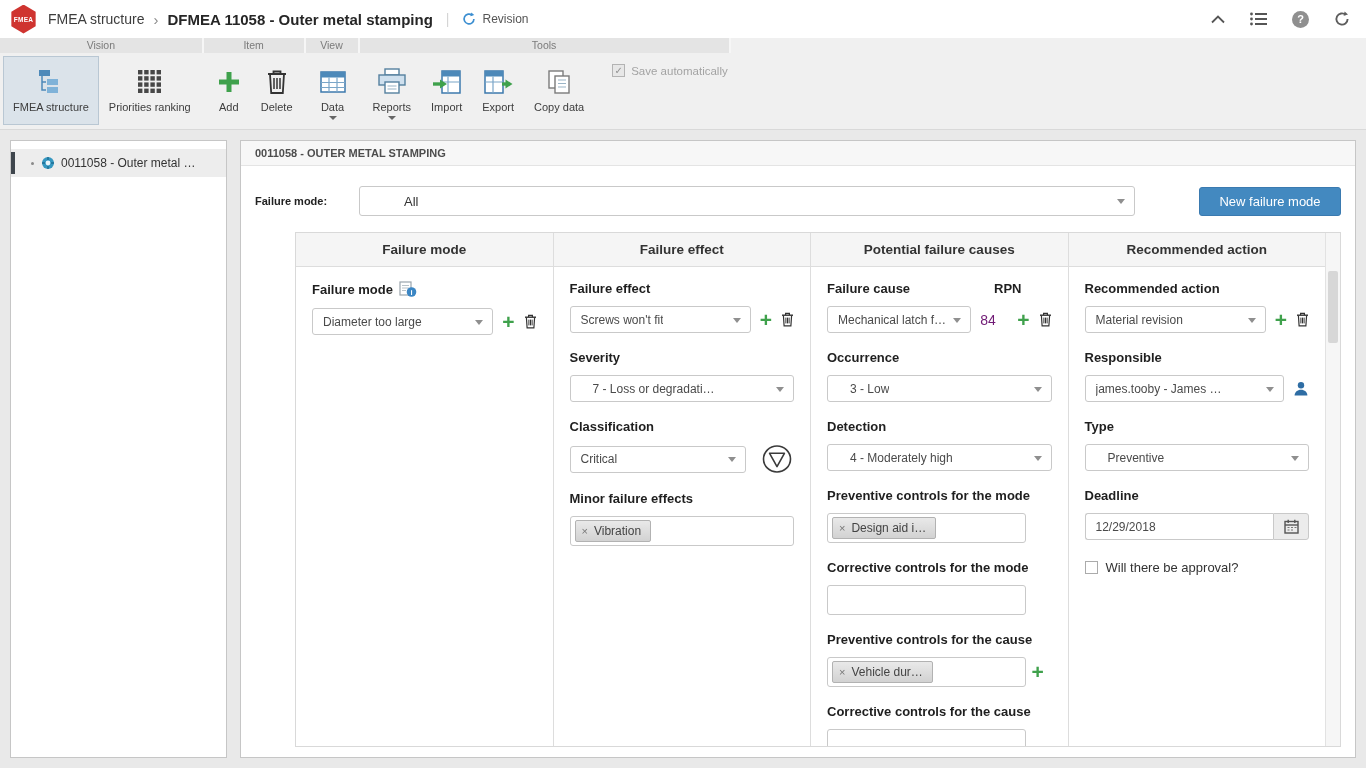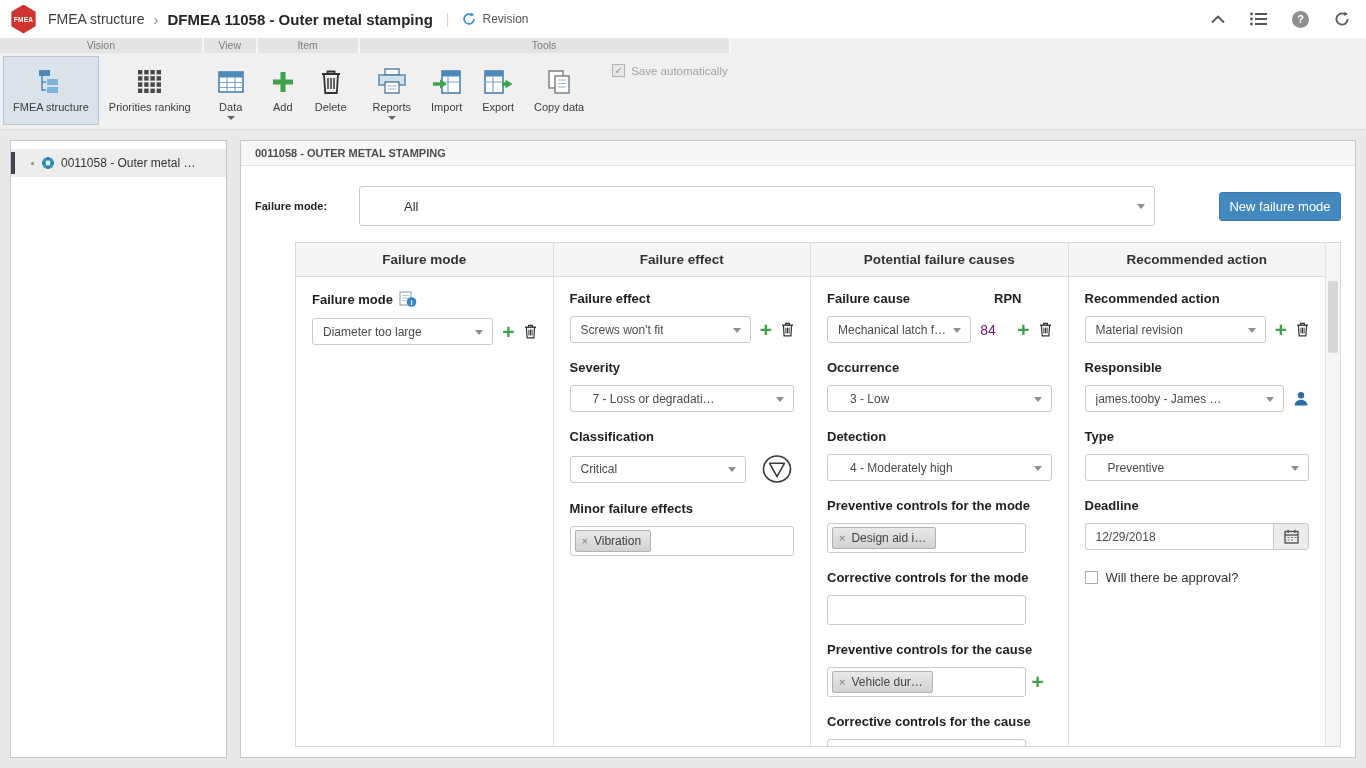--- a/index.html
+++ b/index.html
@@ -53,22 +53,22 @@
   .tree-dot { width:3px; height:3px; border-radius:50%; background:#8a8a8a; margin-right:7px; }
   .tree-label { font-size:12px; color:#333; margin-left:6px; white-space:nowrap; overflow:hidden; }
 
   .main { flex:1; background:#fff; border:1px solid #c6c6c6; display:flex; flex-direction:column; min-width:0; }
   .panel-title { height:25px; background:#f7f7f7; border-bottom:1px solid #e4e4e4; display:flex;
                  align-items:center; padding-left:14px; font-size:11px; font-weight:bold; color:#4d4d4d; }
   .panel-body { flex:1; display:flex; flex-direction:column; padding:20px 14px 10px; min-height:0; }
 
   .filter-row { display:flex; align-items:center; margin-bottom:16px; }
   .filter-label { font-size:11px; font-weight:bold; color:#222; width:104px; flex:0 0 104px; }
-  .filter-row .bigsel { flex:1; height:40px;padding-left:44px; }
-  .newbtn { margin-left:64px; width:122px; height:29px; background:#4389c0; border:1px solid #3a7ab0;
+  .filter-row .bigsel { flex:1; height:30px;padding-left:44px; }
+  .newbtn { margin-left:64px; width:142px; height:29px; background:#4389c0; border:1px solid #3a7ab0;
             border-radius:3px; color:#fff; font-size:13px; display:flex; align-items:center;
             justify-content:center; cursor:pointer; }
 
   
   .grid { flex:1; border:1px solid #d9d9d9; position:relative; display:flex; flex-direction:column;
           overflow:hidden;margin-left:40px; }
   .grid-head { display:flex; background:#f5f5f5; border-bottom:1px solid #ddd; margin-right:15px; }
   .th { flex:1; text-align:center; padding:9px 0; font-size:13.5px; font-weight:bold; color:#333;
         border-right:1px solid #ddd; }
   .th:last-child { border-right:none; }
@@ -201,57 +201,57 @@
                 <rect x="19.6" y="19.6" width="4.4" height="4.4"></rect>
               </g>
             </svg>
         </span>
         <span class="rlabel">Priorities ranking</span>
       </div>
     </div>
   </div>
 
   <div class="rgroup">
-    <div class="rgroup-label">View</div>
-    <div class="rgroup-body">
-      <div class="rbtn">
-        <span class="ric">
-          <svg width="28" height="26" viewBox="0 0 28 26">
-              <rect x="2" y="3" width="24" height="20" fill="#fff" stroke="#3c79ad" stroke-width="1.5"></rect>
-              <rect x="2" y="3" width="24" height="5.5" fill="#4d89b9"></rect>
-              <path d="M2 13.5h24M2 18.5h24M10 8.5v14.5M18 8.5v14.5" stroke="#7ba6c8" stroke-width="1.2"></path>
-            </svg>
-        </span>
-        <span class="rlabel">Data</span>
-        <span class="rcaret"></span>
-      </div>
-    </div>
-  </div>
-
-  <div class="rgroup">
     <div class="rgroup-label">Item</div>
     <div class="rgroup-body">
       <div class="rbtn">
         <span class="ric">
           <svg width="24" height="24" viewBox="0 0 24 24">
               <path d="M12 2v20M2 12h20" stroke="#3fa14c" stroke-width="5"></path>
             </svg>
         </span>
         <span class="rlabel">Add</span>
       </div>
       <div class="rbtn">
         <span class="ric">
           <svg width="22" height="26" viewBox="0 0 22 26">
               <path d="M2 5h18" stroke="#333" stroke-width="2"></path>
               <path d="M7.5 5V2.5h7V5" stroke="#333" stroke-width="1.8" fill="none"></path>
               <path d="M4 5l1.2 19h11.6L18 5" stroke="#333" stroke-width="1.8" fill="none"></path>
               <path d="M8 9v11M11 9v11M14 9v11" stroke="#333" stroke-width="1.5"></path>
             </svg>
         </span>
         <span class="rlabel">Delete</span>
+      </div>
+    </div>
+  </div>
+
+  <div class="rgroup">
+    <div class="rgroup-label">View</div>
+    <div class="rgroup-body">
+      <div class="rbtn">
+        <span class="ric">
+          <svg width="28" height="26" viewBox="0 0 28 26">
+              <rect x="2" y="3" width="24" height="20" fill="#fff" stroke="#3c79ad" stroke-width="1.5"></rect>
+              <rect x="2" y="3" width="24" height="5.5" fill="#4d89b9"></rect>
+              <path d="M2 13.5h24M2 18.5h24M10 8.5v14.5M18 8.5v14.5" stroke="#7ba6c8" stroke-width="1.2"></path>
+            </svg>
+        </span>
+        <span class="rlabel">Data</span>
+        <span class="rcaret"></span>
       </div>
     </div>
   </div>
 
   <div class="rgroup">
     <div class="rgroup-label">Tools</div>
     <div class="rgroup-body">
       <div class="rbtn">
         <span class="ric">
           <svg width="30" height="27" viewBox="0 0 30 27">

